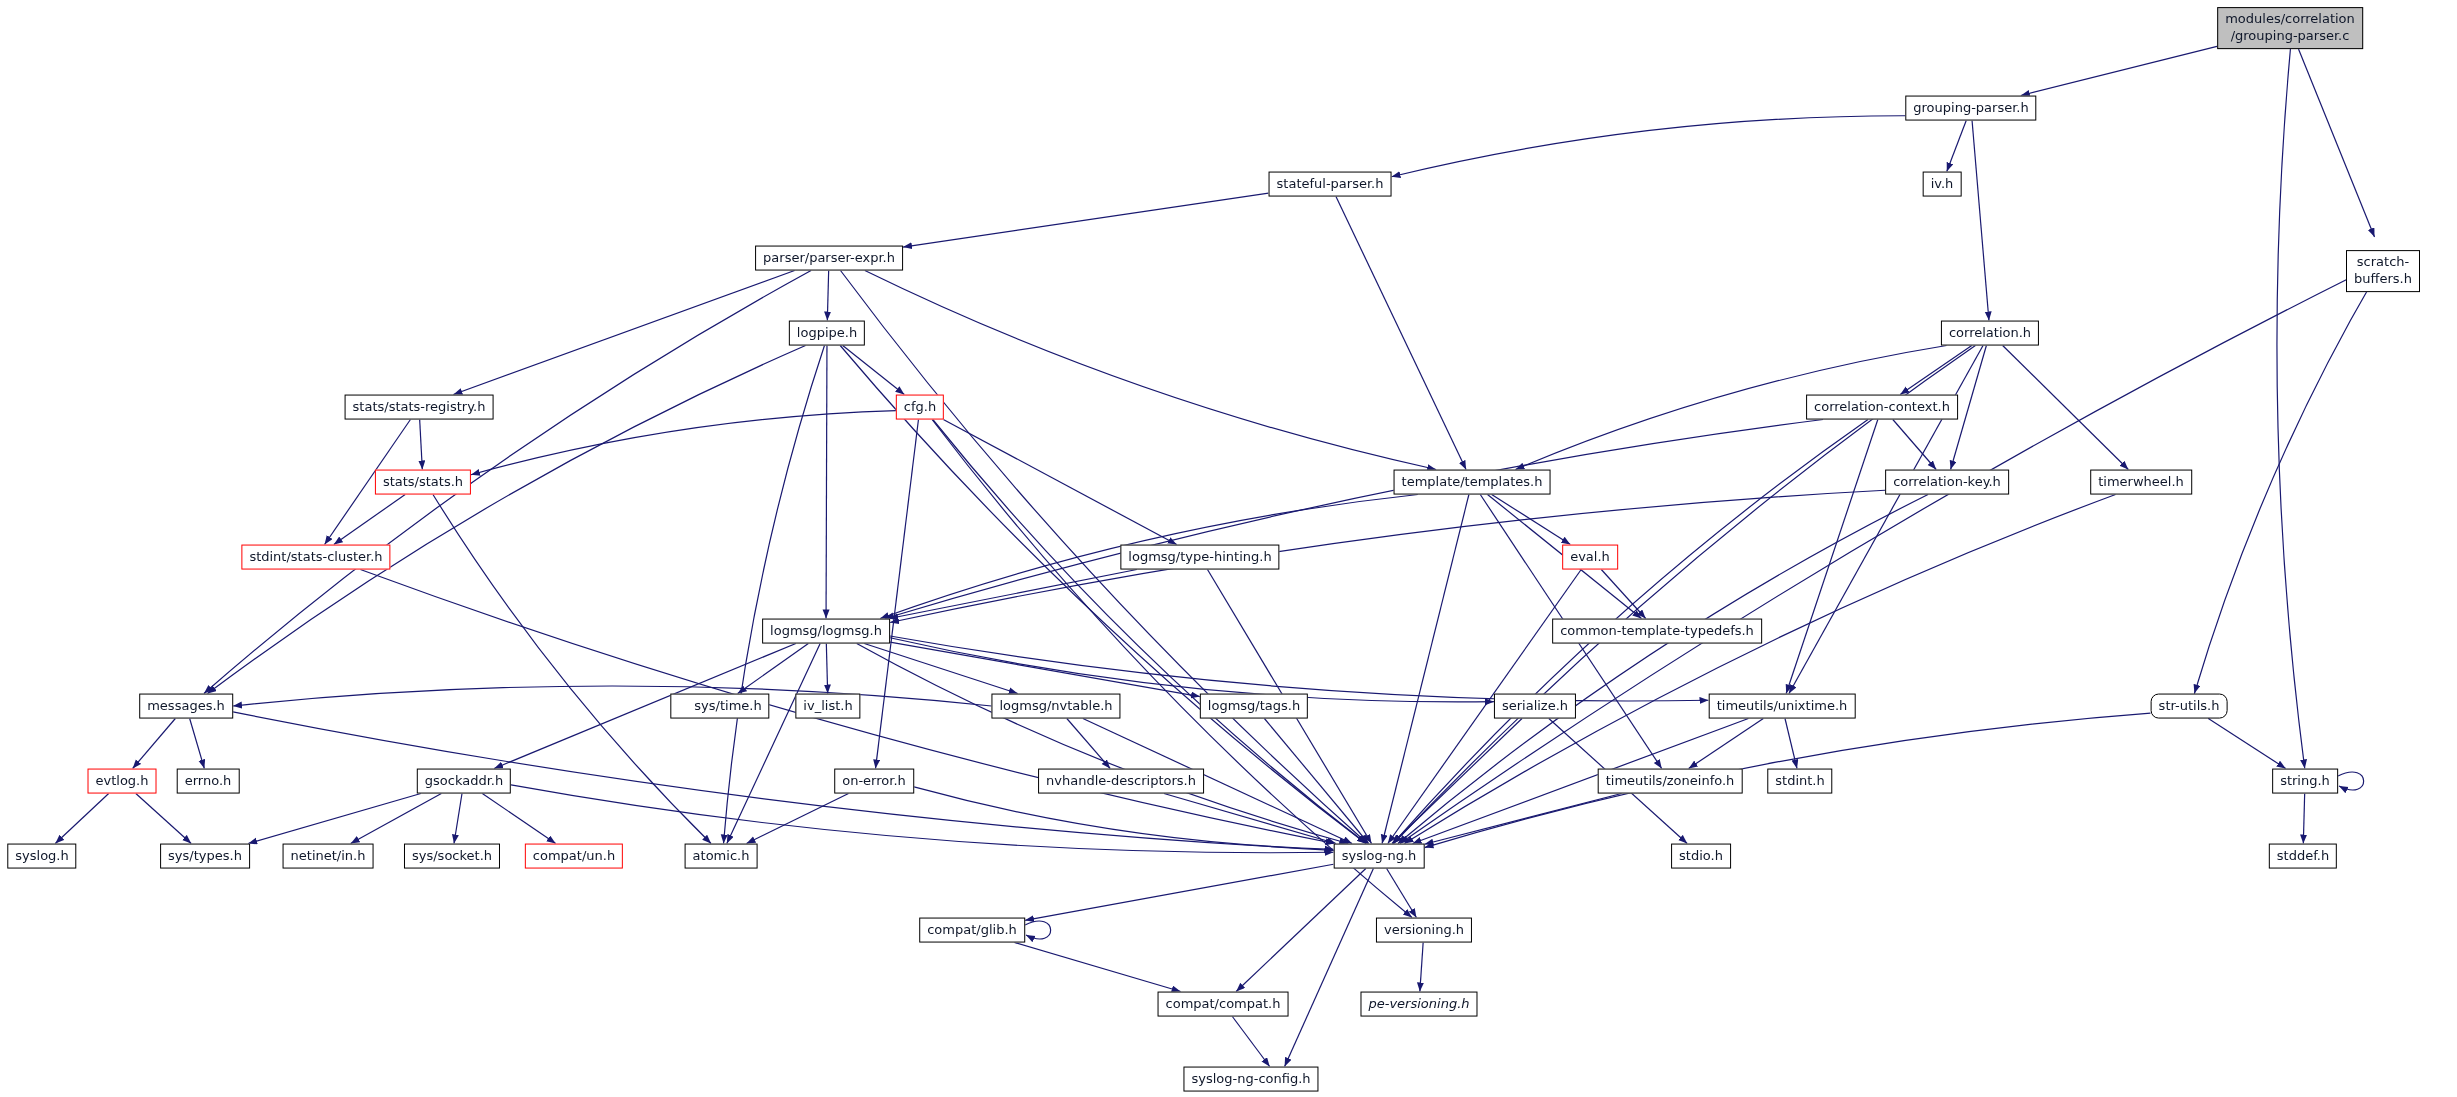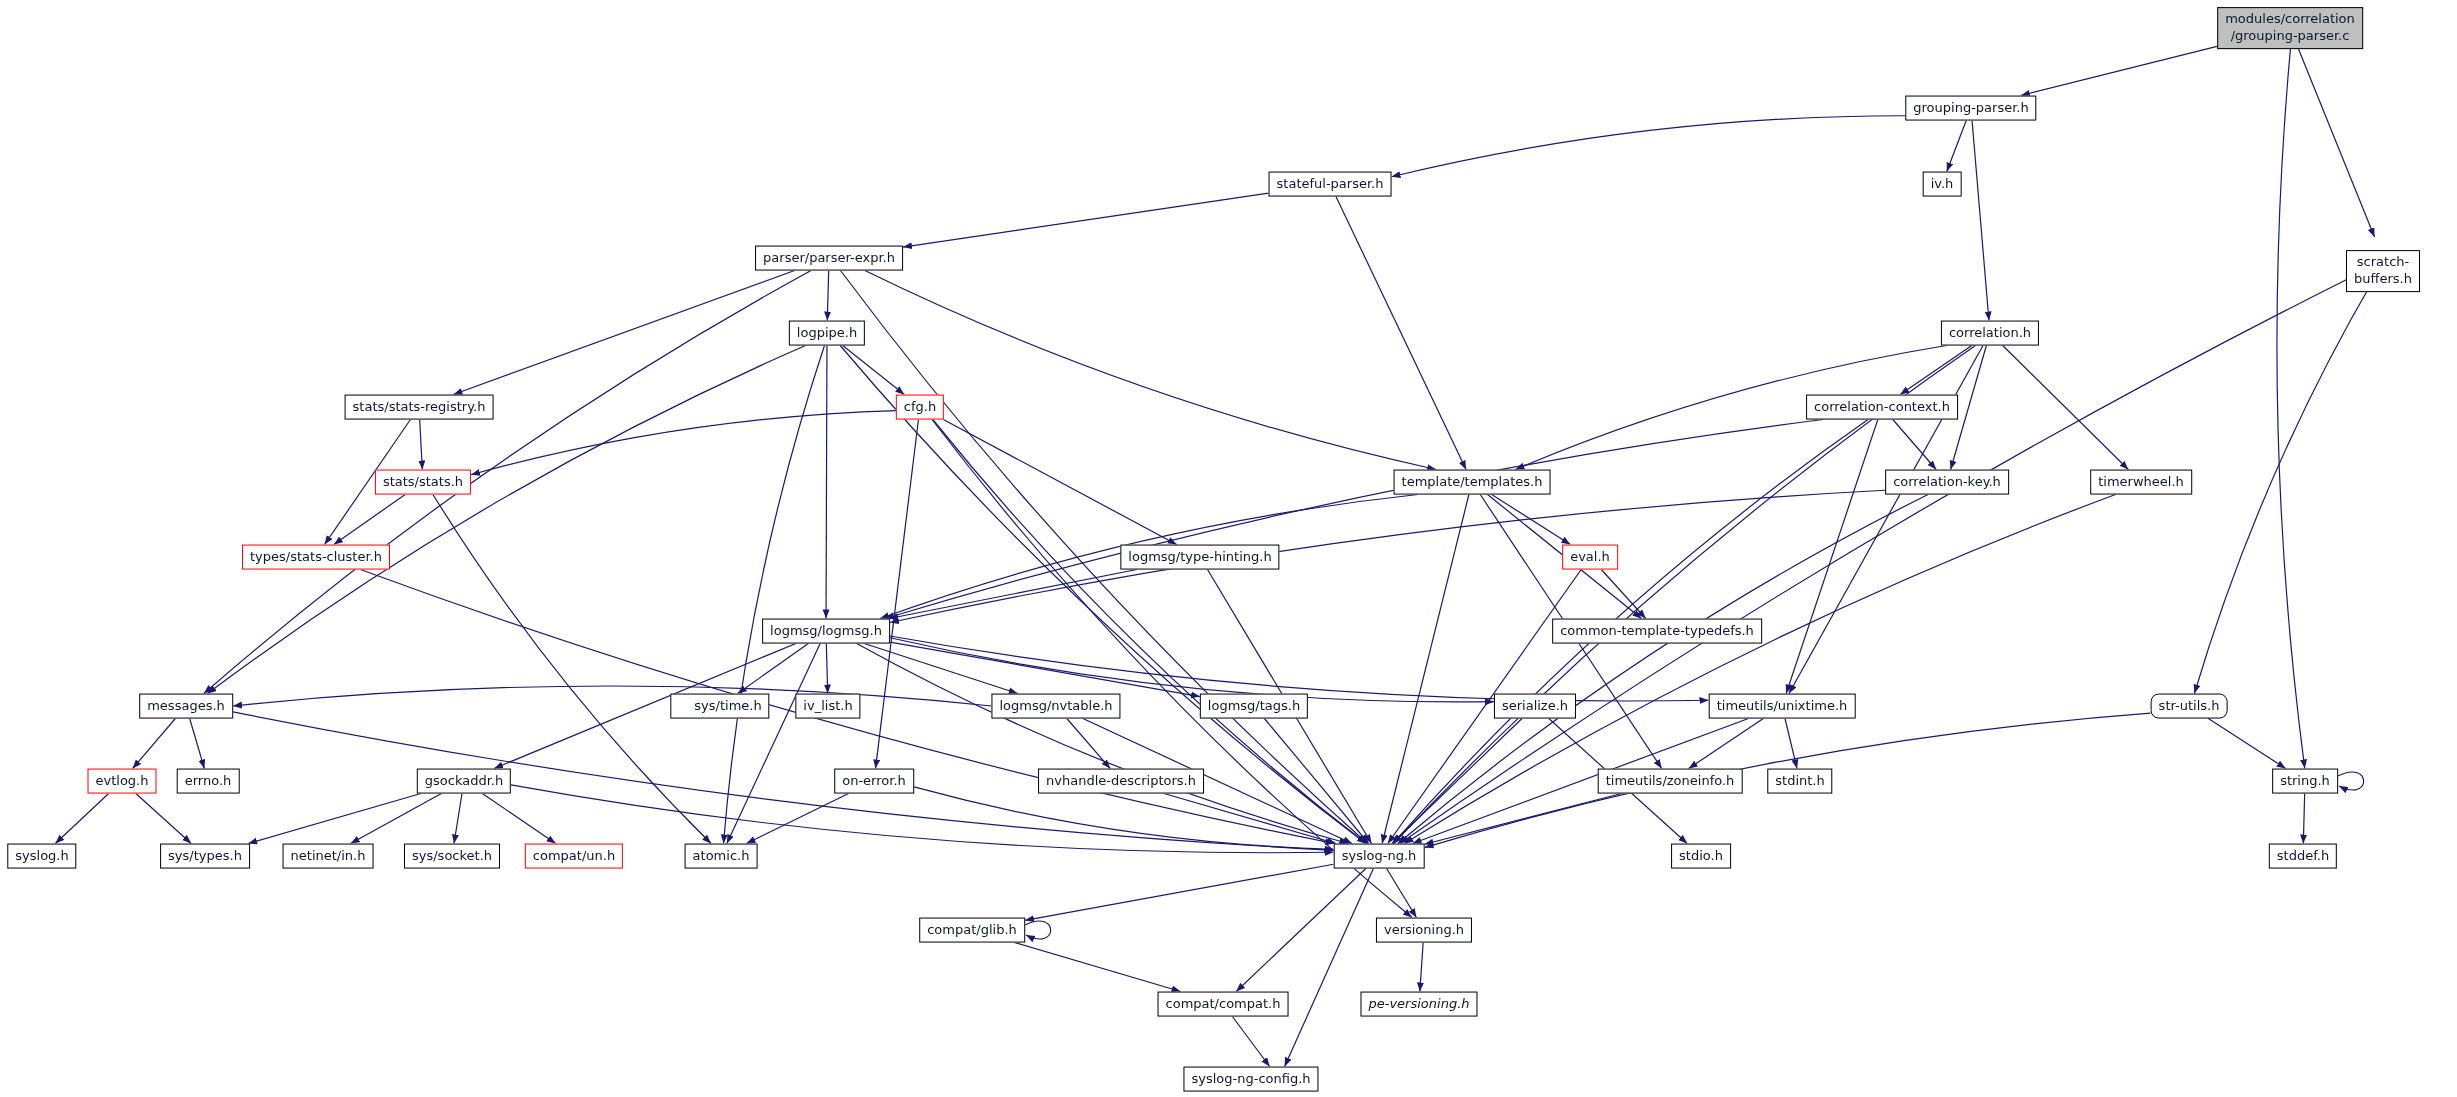--- a/index.html
+++ b/index.html
@@ -165,21 +165,21 @@
     <div class="node" style="left: 2383px; top: 258px; margin-top: 13px;">scratch-buffers.h</div>
     <div class="node" style="left: 827px; top: 333px;">logpipe.h</div>
     <div class="node" style="left: 1990px; top: 333px;">correlation.h</div>
     <div class="node" style="left: 419px; top: 407px;">stats/stats-registry.h</div>
     <div class="node red" style="left: 920px; top: 407px;">cfg.h</div>
     <div class="node" style="left: 1882px; top: 407px;">correlation-context.h</div>
     <div class="node red" style="left: 423px; top: 482px;">stats/stats.h</div>
     <div class="node" style="left: 1472px; top: 482px;">template/templates.h</div>
     <div class="node" style="left: 1947px; top: 482px;">correlation-key.h</div>
     <div class="node" style="left: 2141px; top: 482px;">timerwheel.h</div>
-    <div class="node red" style="left: 316px; top: 557px;">types/stats-cluster.h</div>
+    <div class="node red" style="left: 316px; top: 557px;">stdint/stats-cluster.h</div>
     <div class="node" style="left: 1200px; top: 557px;">logmsg/type-hinting.h</div>
     <div class="node red" style="left: 1590px; top: 557px;">eval.h</div>
     <div class="node" style="left: 826px; top: 631px;">logmsg/logmsg.h</div>
     <div class="node" style="left: 1657px; top: 631px;">common-template-typedefs.h</div>
     <div class="node" style="left: 186px; top: 706px;">messages.h</div>
     <div class="node" style="left: 720px; top: 706px; padding-left: 23px;">sys/time.h</div>
     <div class="node" style="left: 828px; top: 706px;">iv_list.h</div>
     <div class="node" style="left: 1056px; top: 706px;">logmsg/nvtable.h</div>
     <div class="node" style="left: 1254px; top: 706px;">logmsg/tags.h</div>
     <div class="node" style="left: 1535px; top: 706px;">serialize.h</div>

